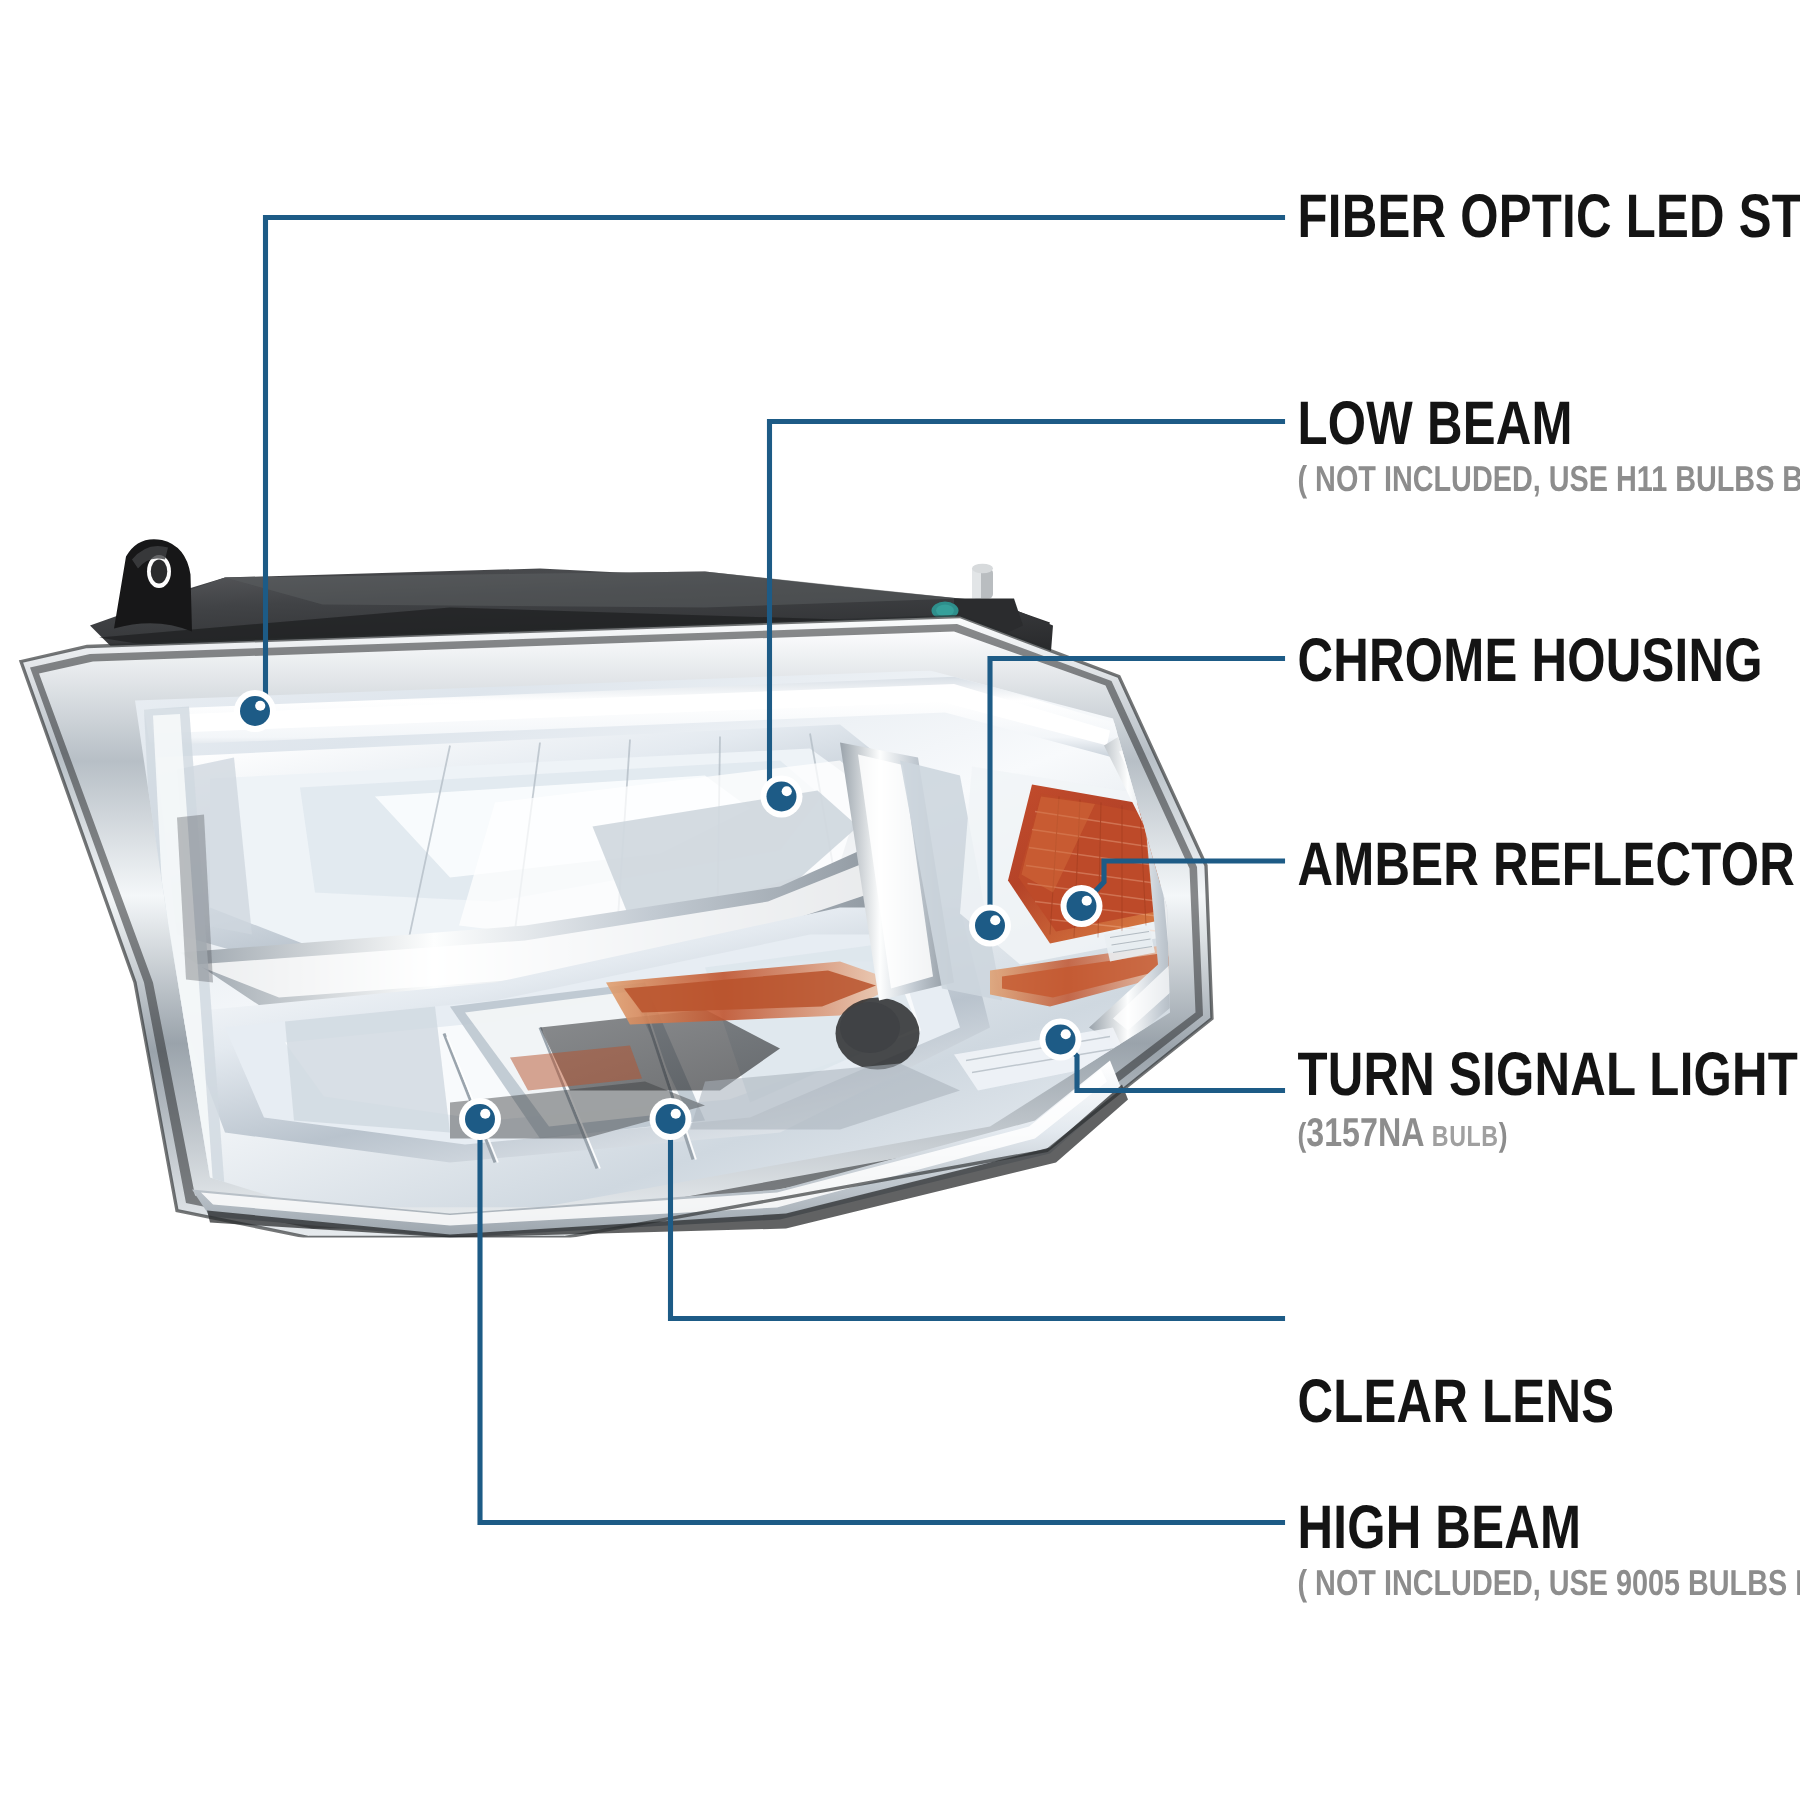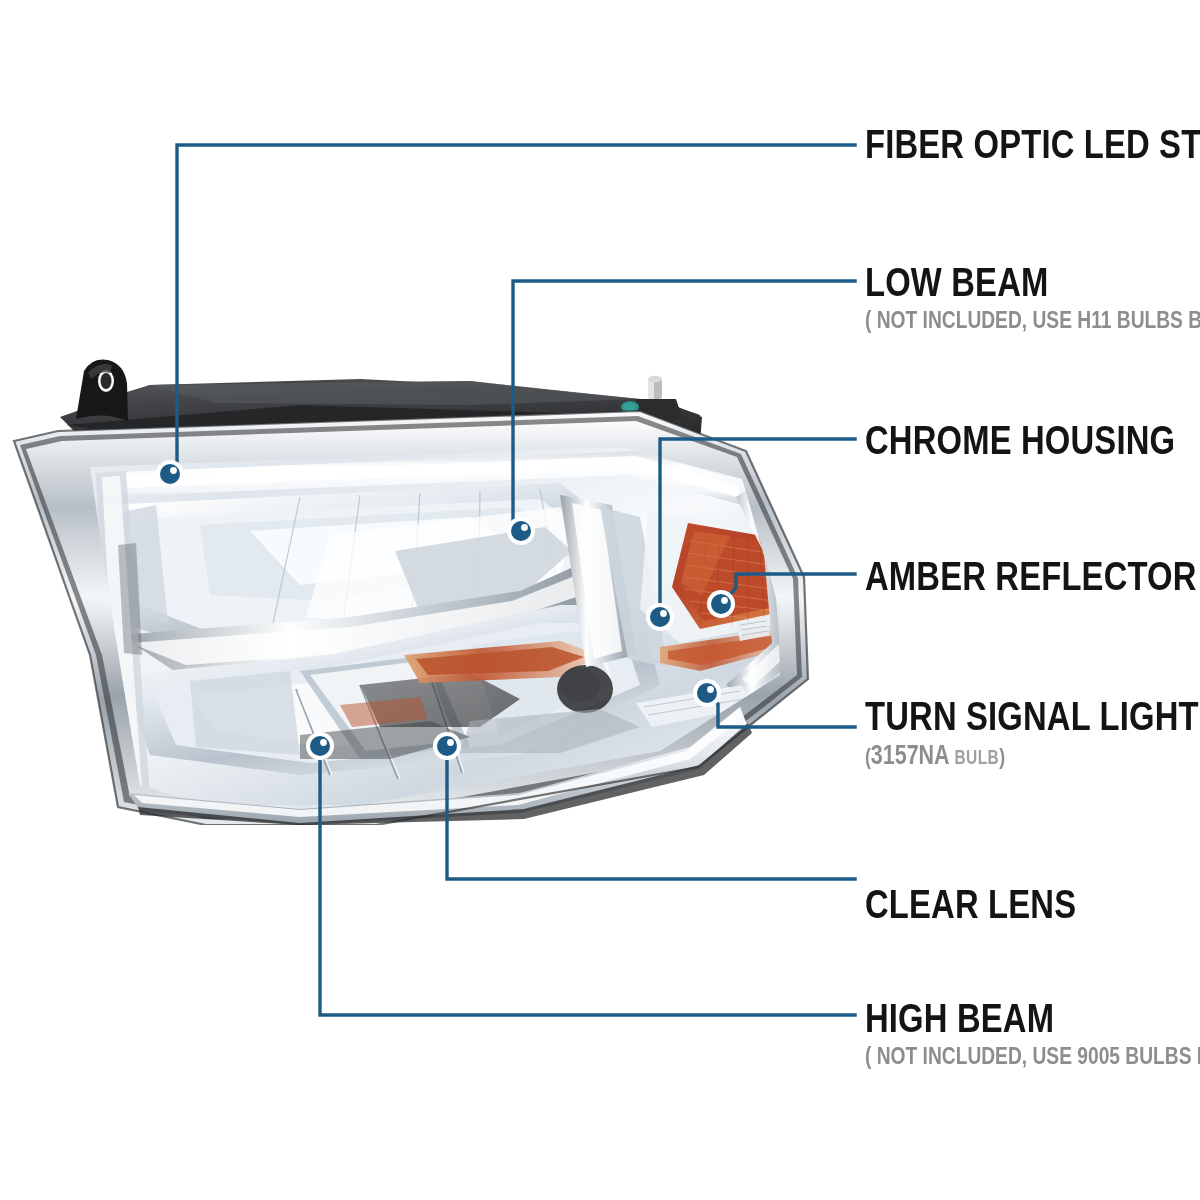--- a/index.html
+++ b/index.html
@@ -375,21 +375,21 @@
 
   <div class="callout t-amber" style="left:865px;top:556px;">
     <div class="title">AMBER REFLECTOR</div>
   </div>
 
   <div class="callout t-turn" style="left:865px;top:696px;">
     <div class="title">TURN SIGNAL LIGHT</div>
     <div class="sub"><span>(</span><span class="big">3157NA</span>&nbsp;<span class="sm">BULB</span><span>)</span></div>
   </div>
 
-  <div class="callout t-clear" style="left:865px;top:884px;">
+  <div class="callout t-clear" style="left:865px;top:914px;">
     <div class="title">CLEAR LENS</div>
   </div>
 
   <div class="callout t-high" style="left:865px;top:998px;">
     <div class="title">HIGH BEAM</div>
     <div class="sub">( NOT INCLUDED, USE 9005 BULBS BULB )</div>
   </div>
 
 </div>
 

